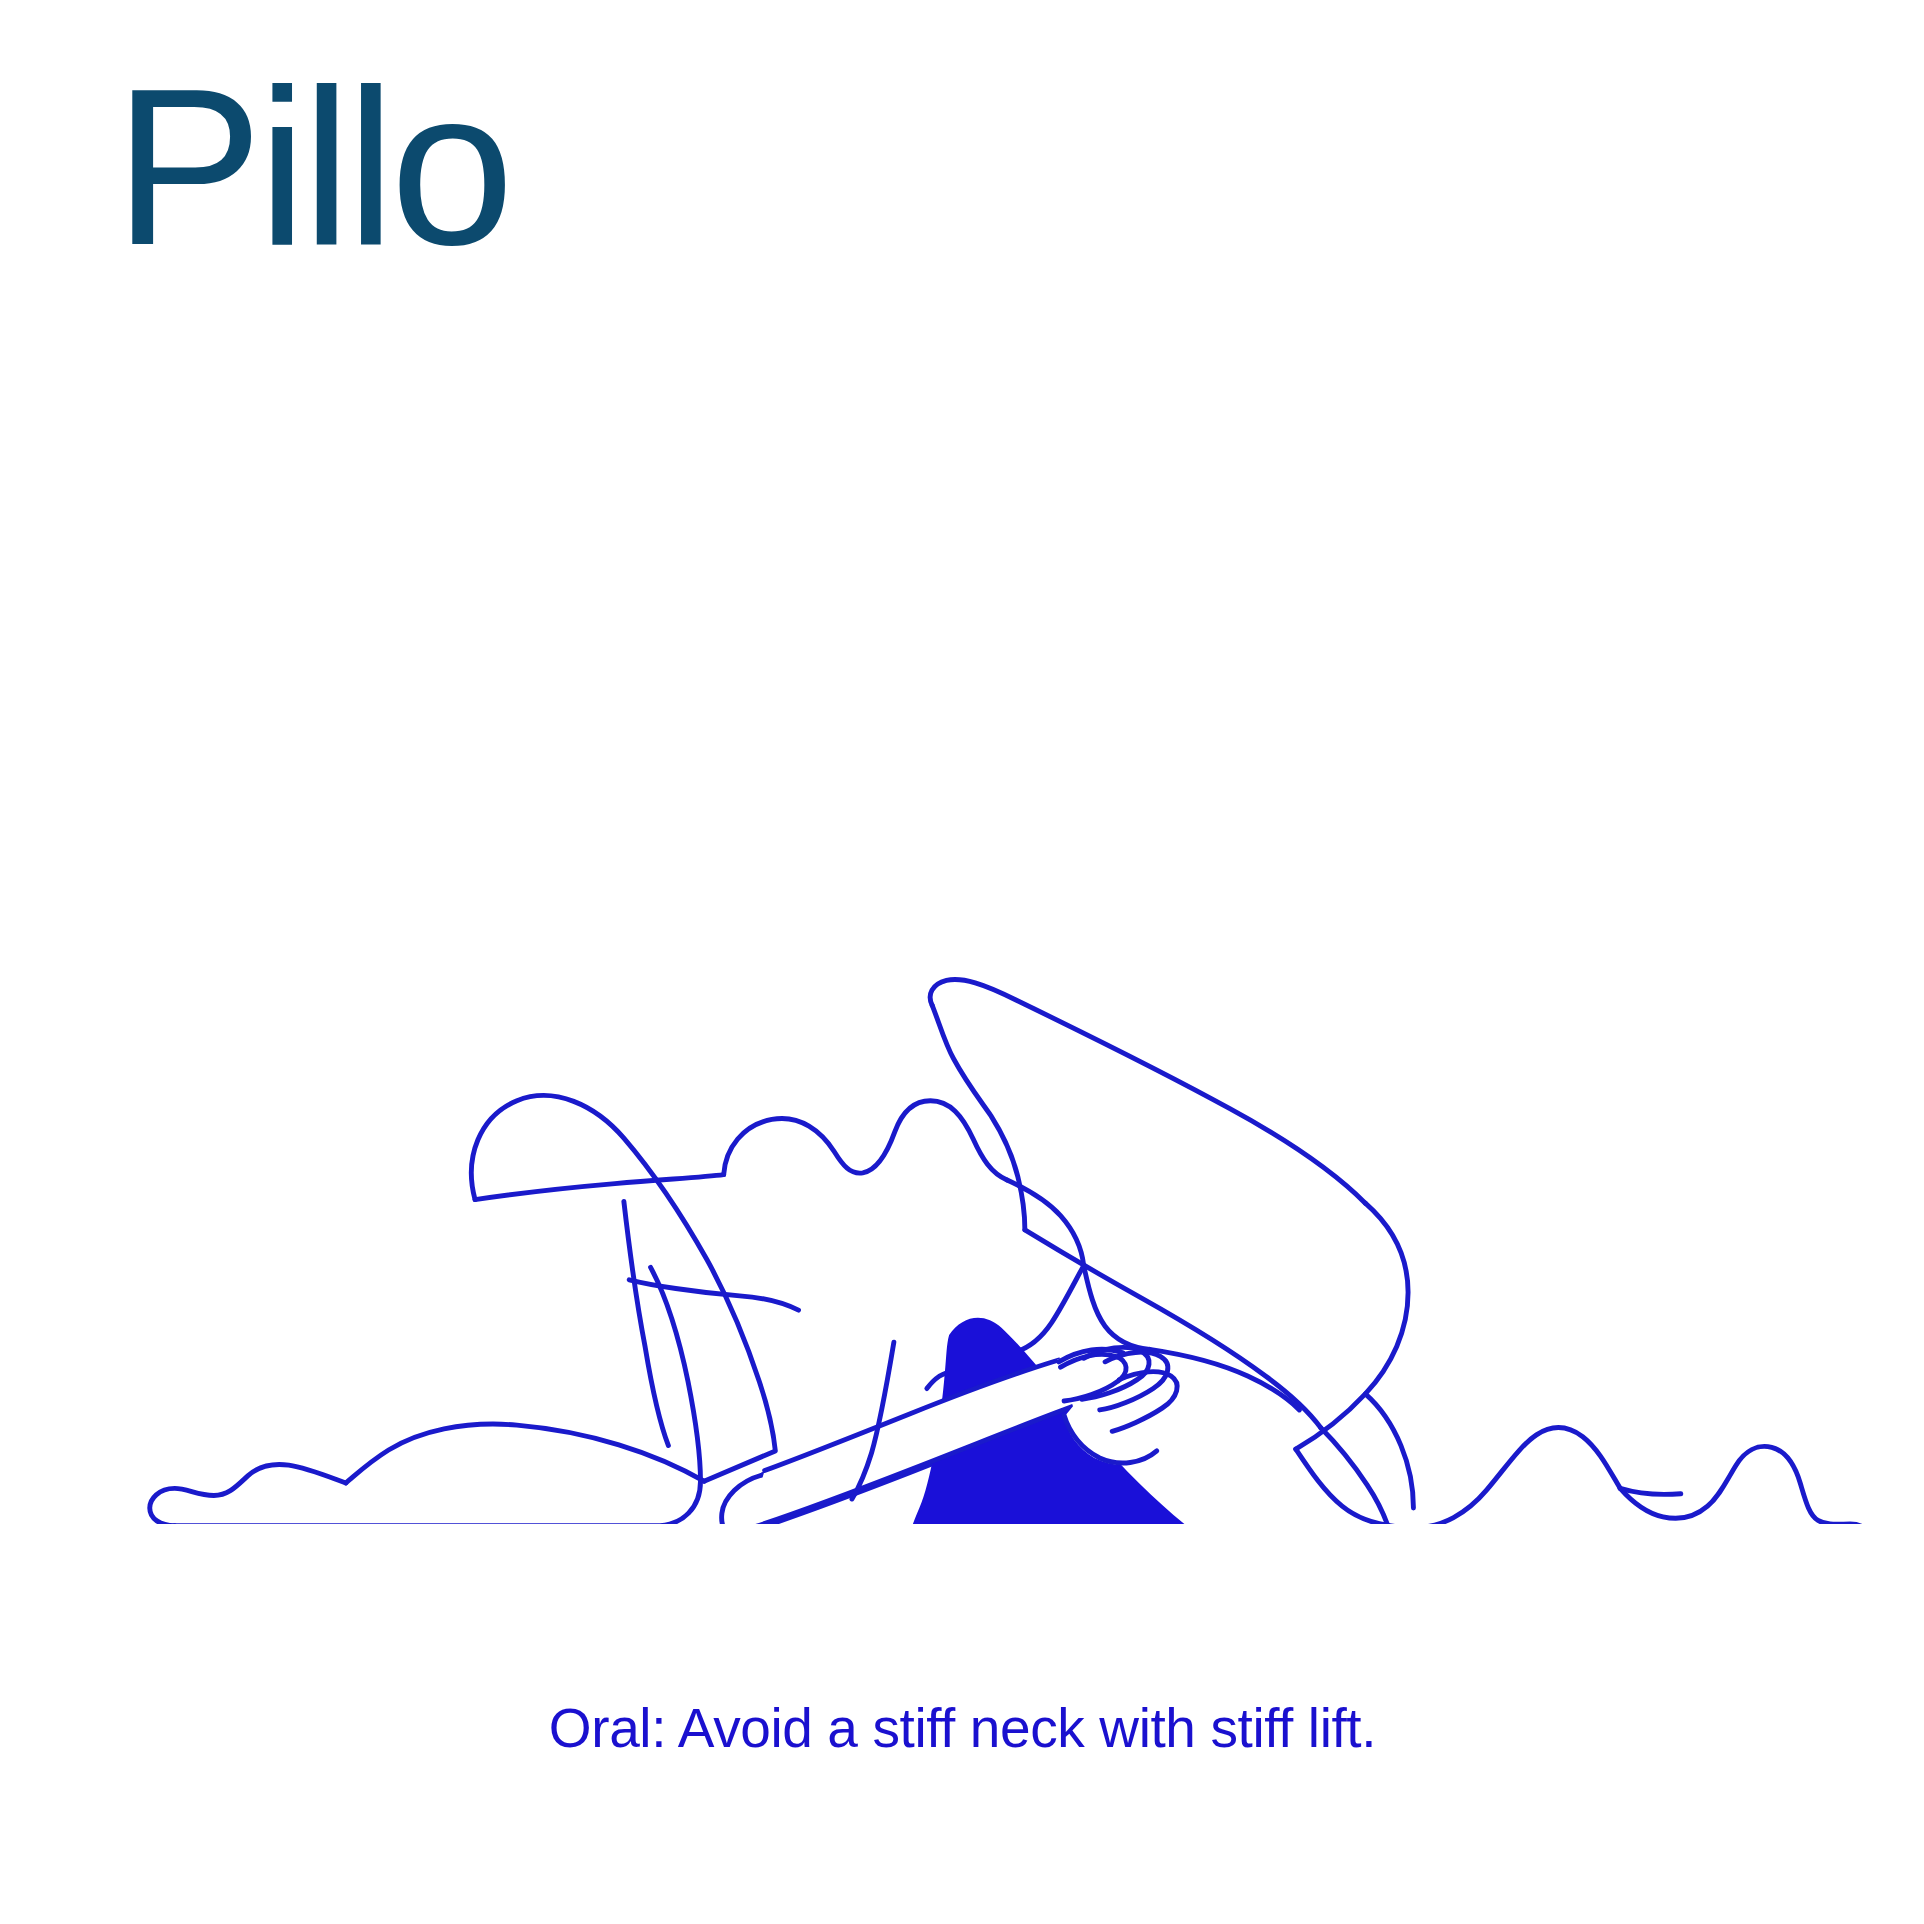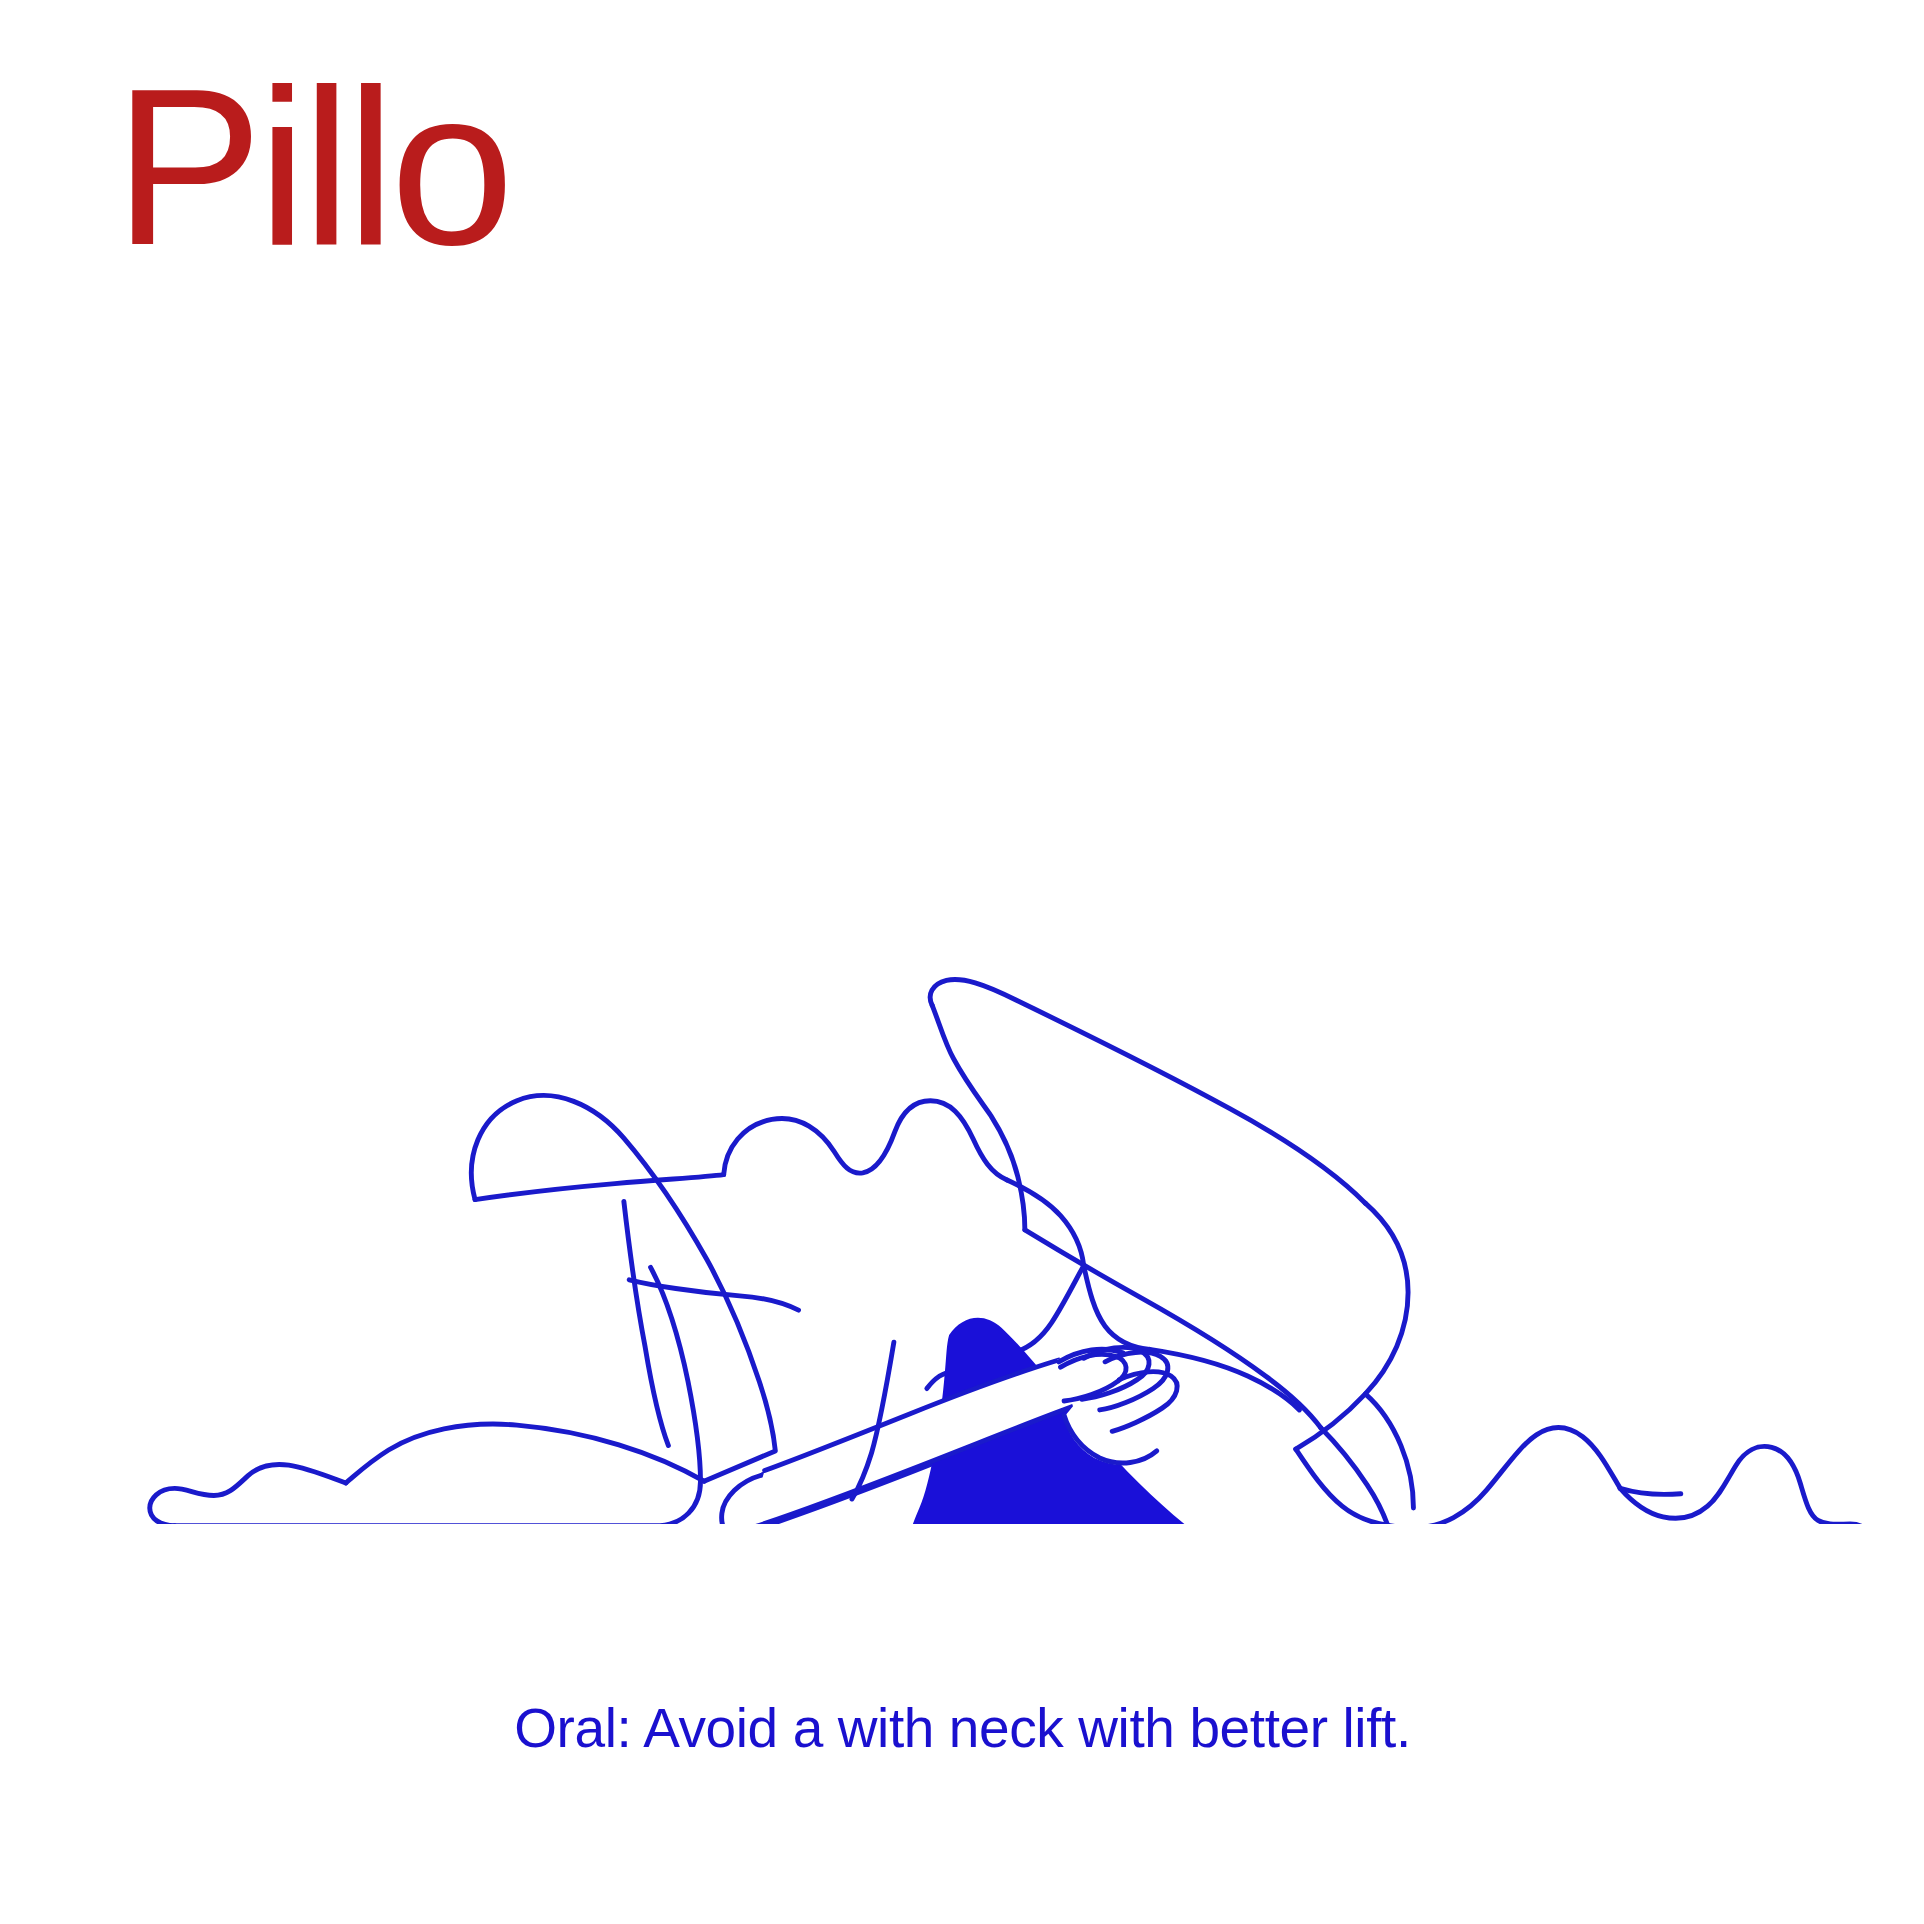--- a/index.html
+++ b/index.html
@@ -66,21 +66,21 @@
     letter-spacing: -0.4px;
     color: #1a10cf;
     user-select: none;
   }
 </style>
 </head>
 <body style="background: rgb(255, 255, 255);">
 
 <div id="page">
 
-  <div id="brand-wordmark" style="color: #b91c1c;">Pillo</div>
+  <div id="brand-wordmark" style="color: #0c4a6e;">Pillo</div>
 
   <div id="illustration-wrap">
     <svg id="illustration-svg" viewBox="0 0 2160 680" xmlns="http://www.w3.org/2000/svg">
 
       <g fill="none" stroke="#1a1acb" stroke-width="5.5" stroke-linecap="round" stroke-linejoin="round">
 
         <path d="M 533 316
                  C 520 268, 539 222, 580 205
                  C 622 188, 668 210, 700 247
                  C 742 296, 770 342, 793 383
@@ -293,16 +293,16 @@
 
         <path d="M 1256 518
                  C 1278 508, 1302 506, 1314 514
                  C 1326 522, 1322 538, 1304 550
                  C 1286 562, 1262 572, 1248 576"></path>
       </g>
 
     </svg>
   </div>
 
-  <div id="caption" style="color: rgb(26, 16, 207);">Oral: Avoid a with neck with better lift.</div>
+  <div id="caption" style="color: rgb(26, 16, 207);">Oral: Avoid a stiff neck with stiff lift.</div>
 
 </div>
 
 
 </body></html>

